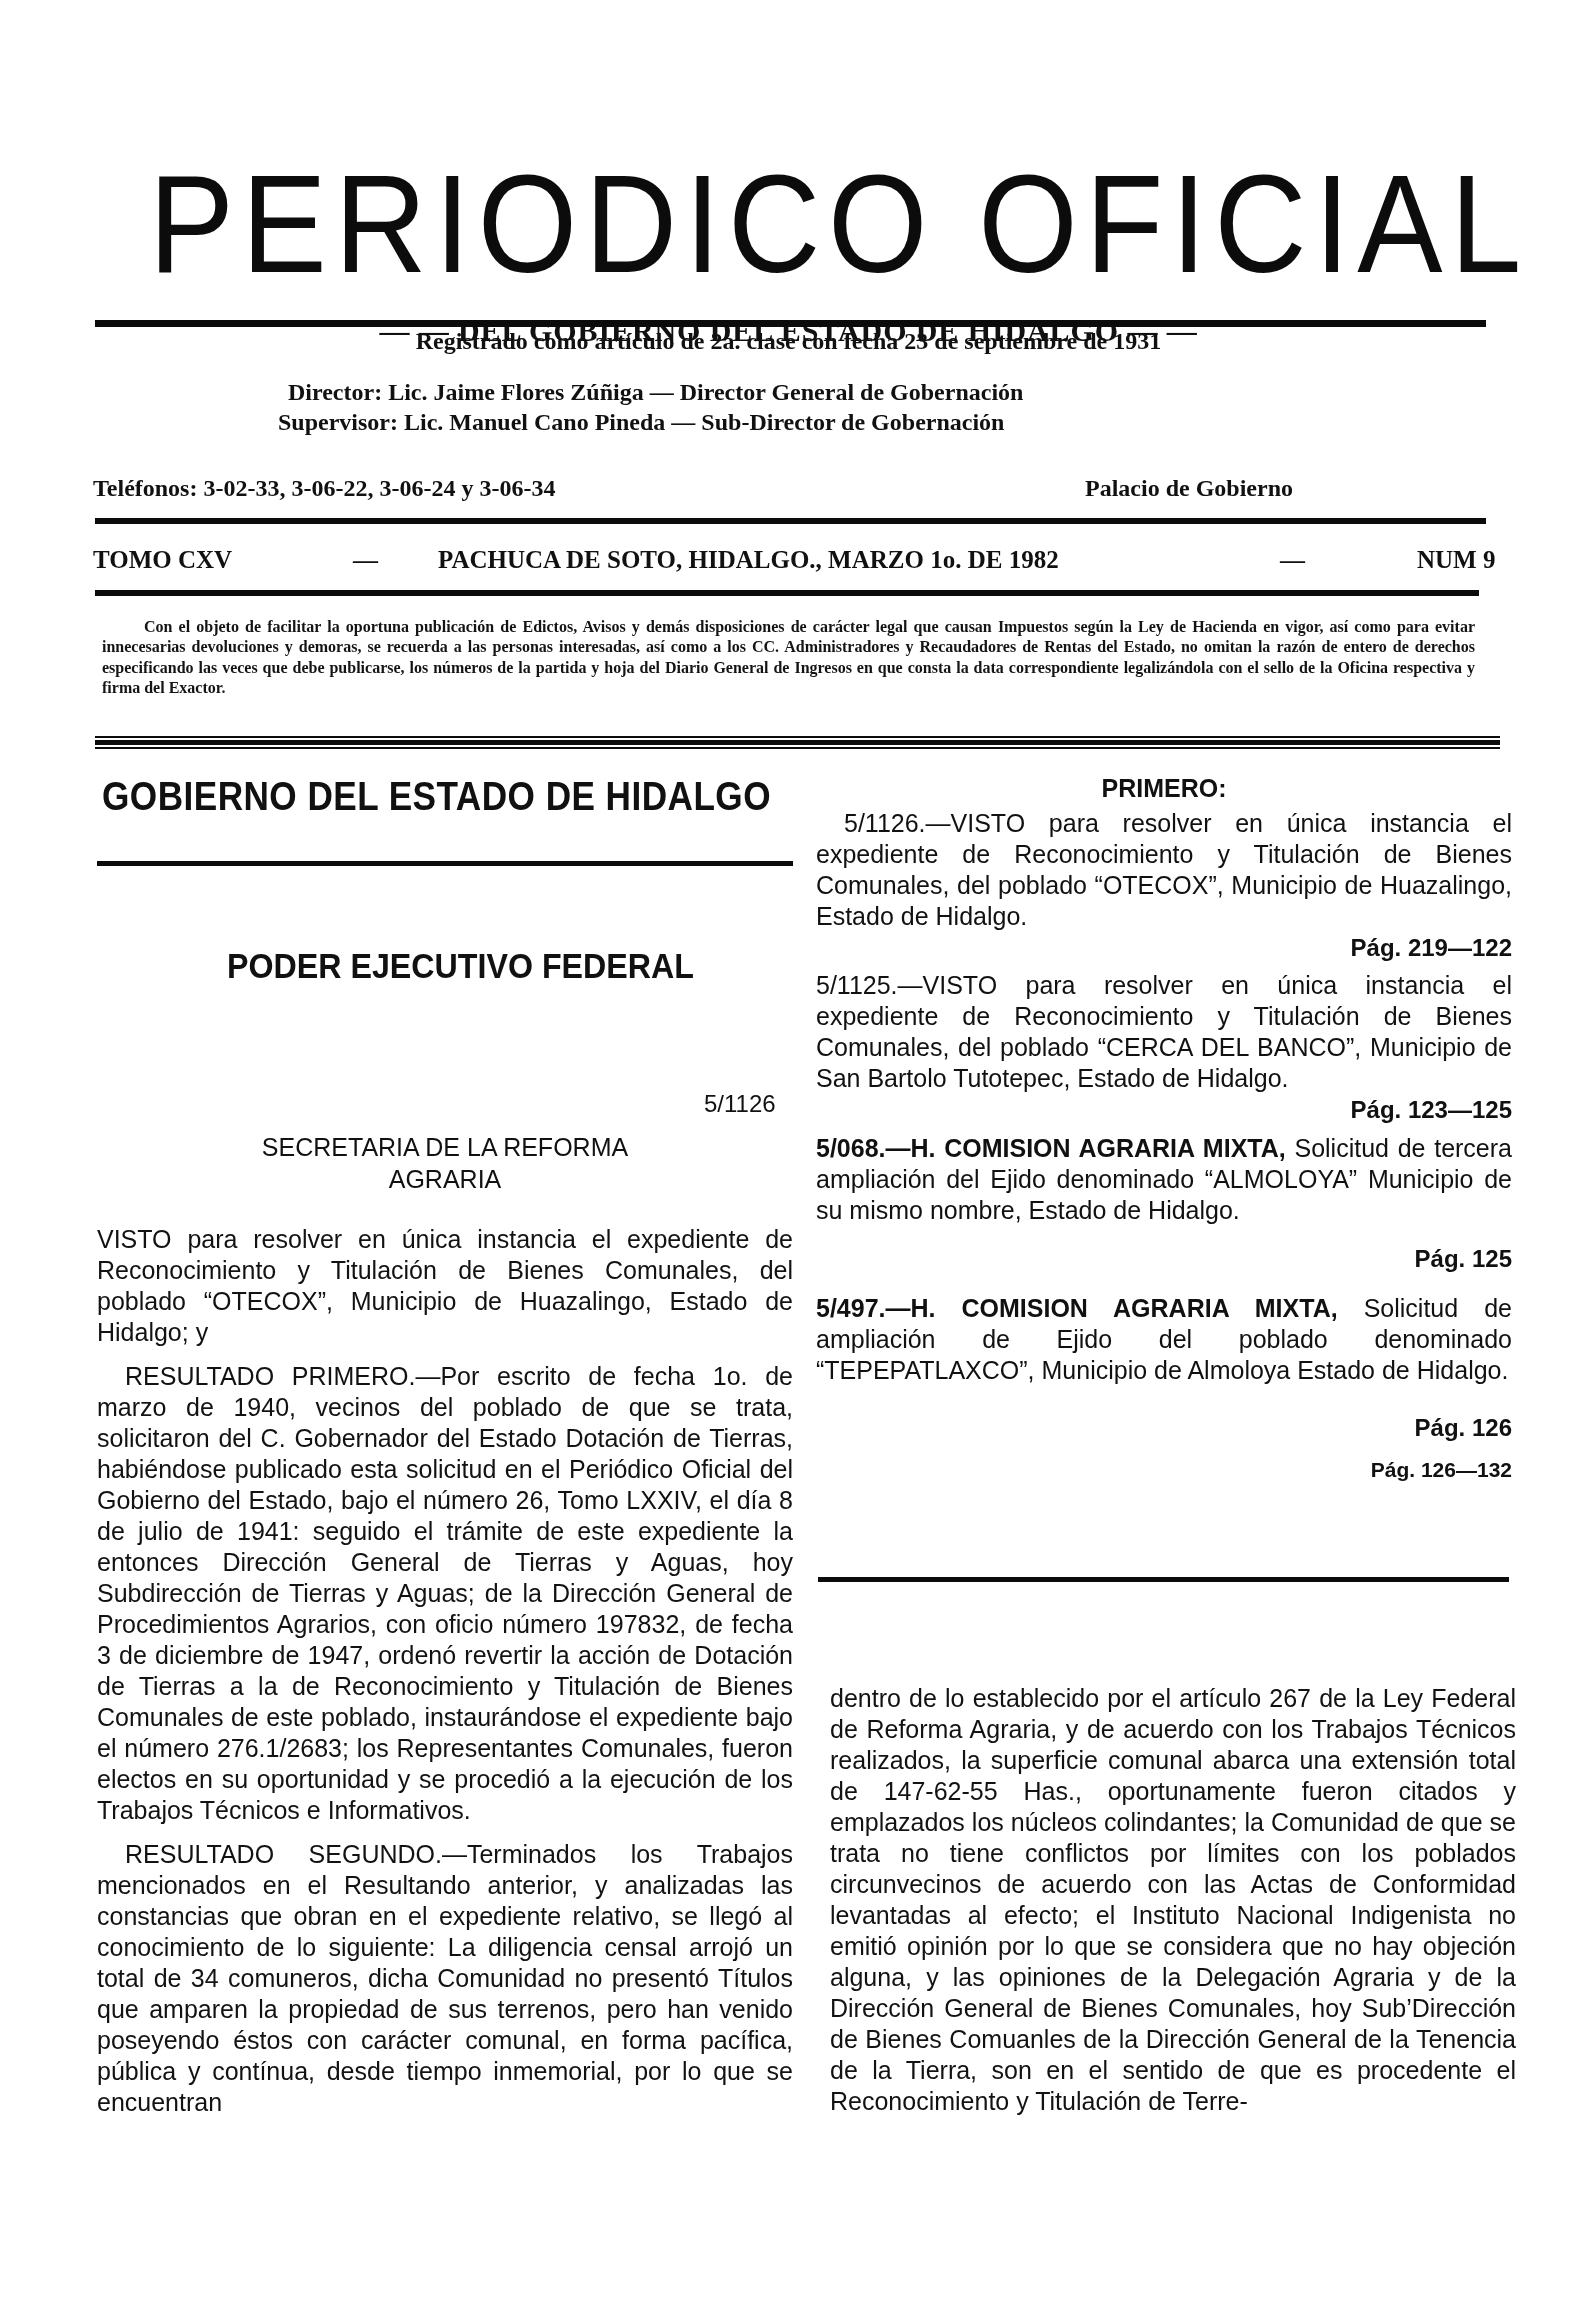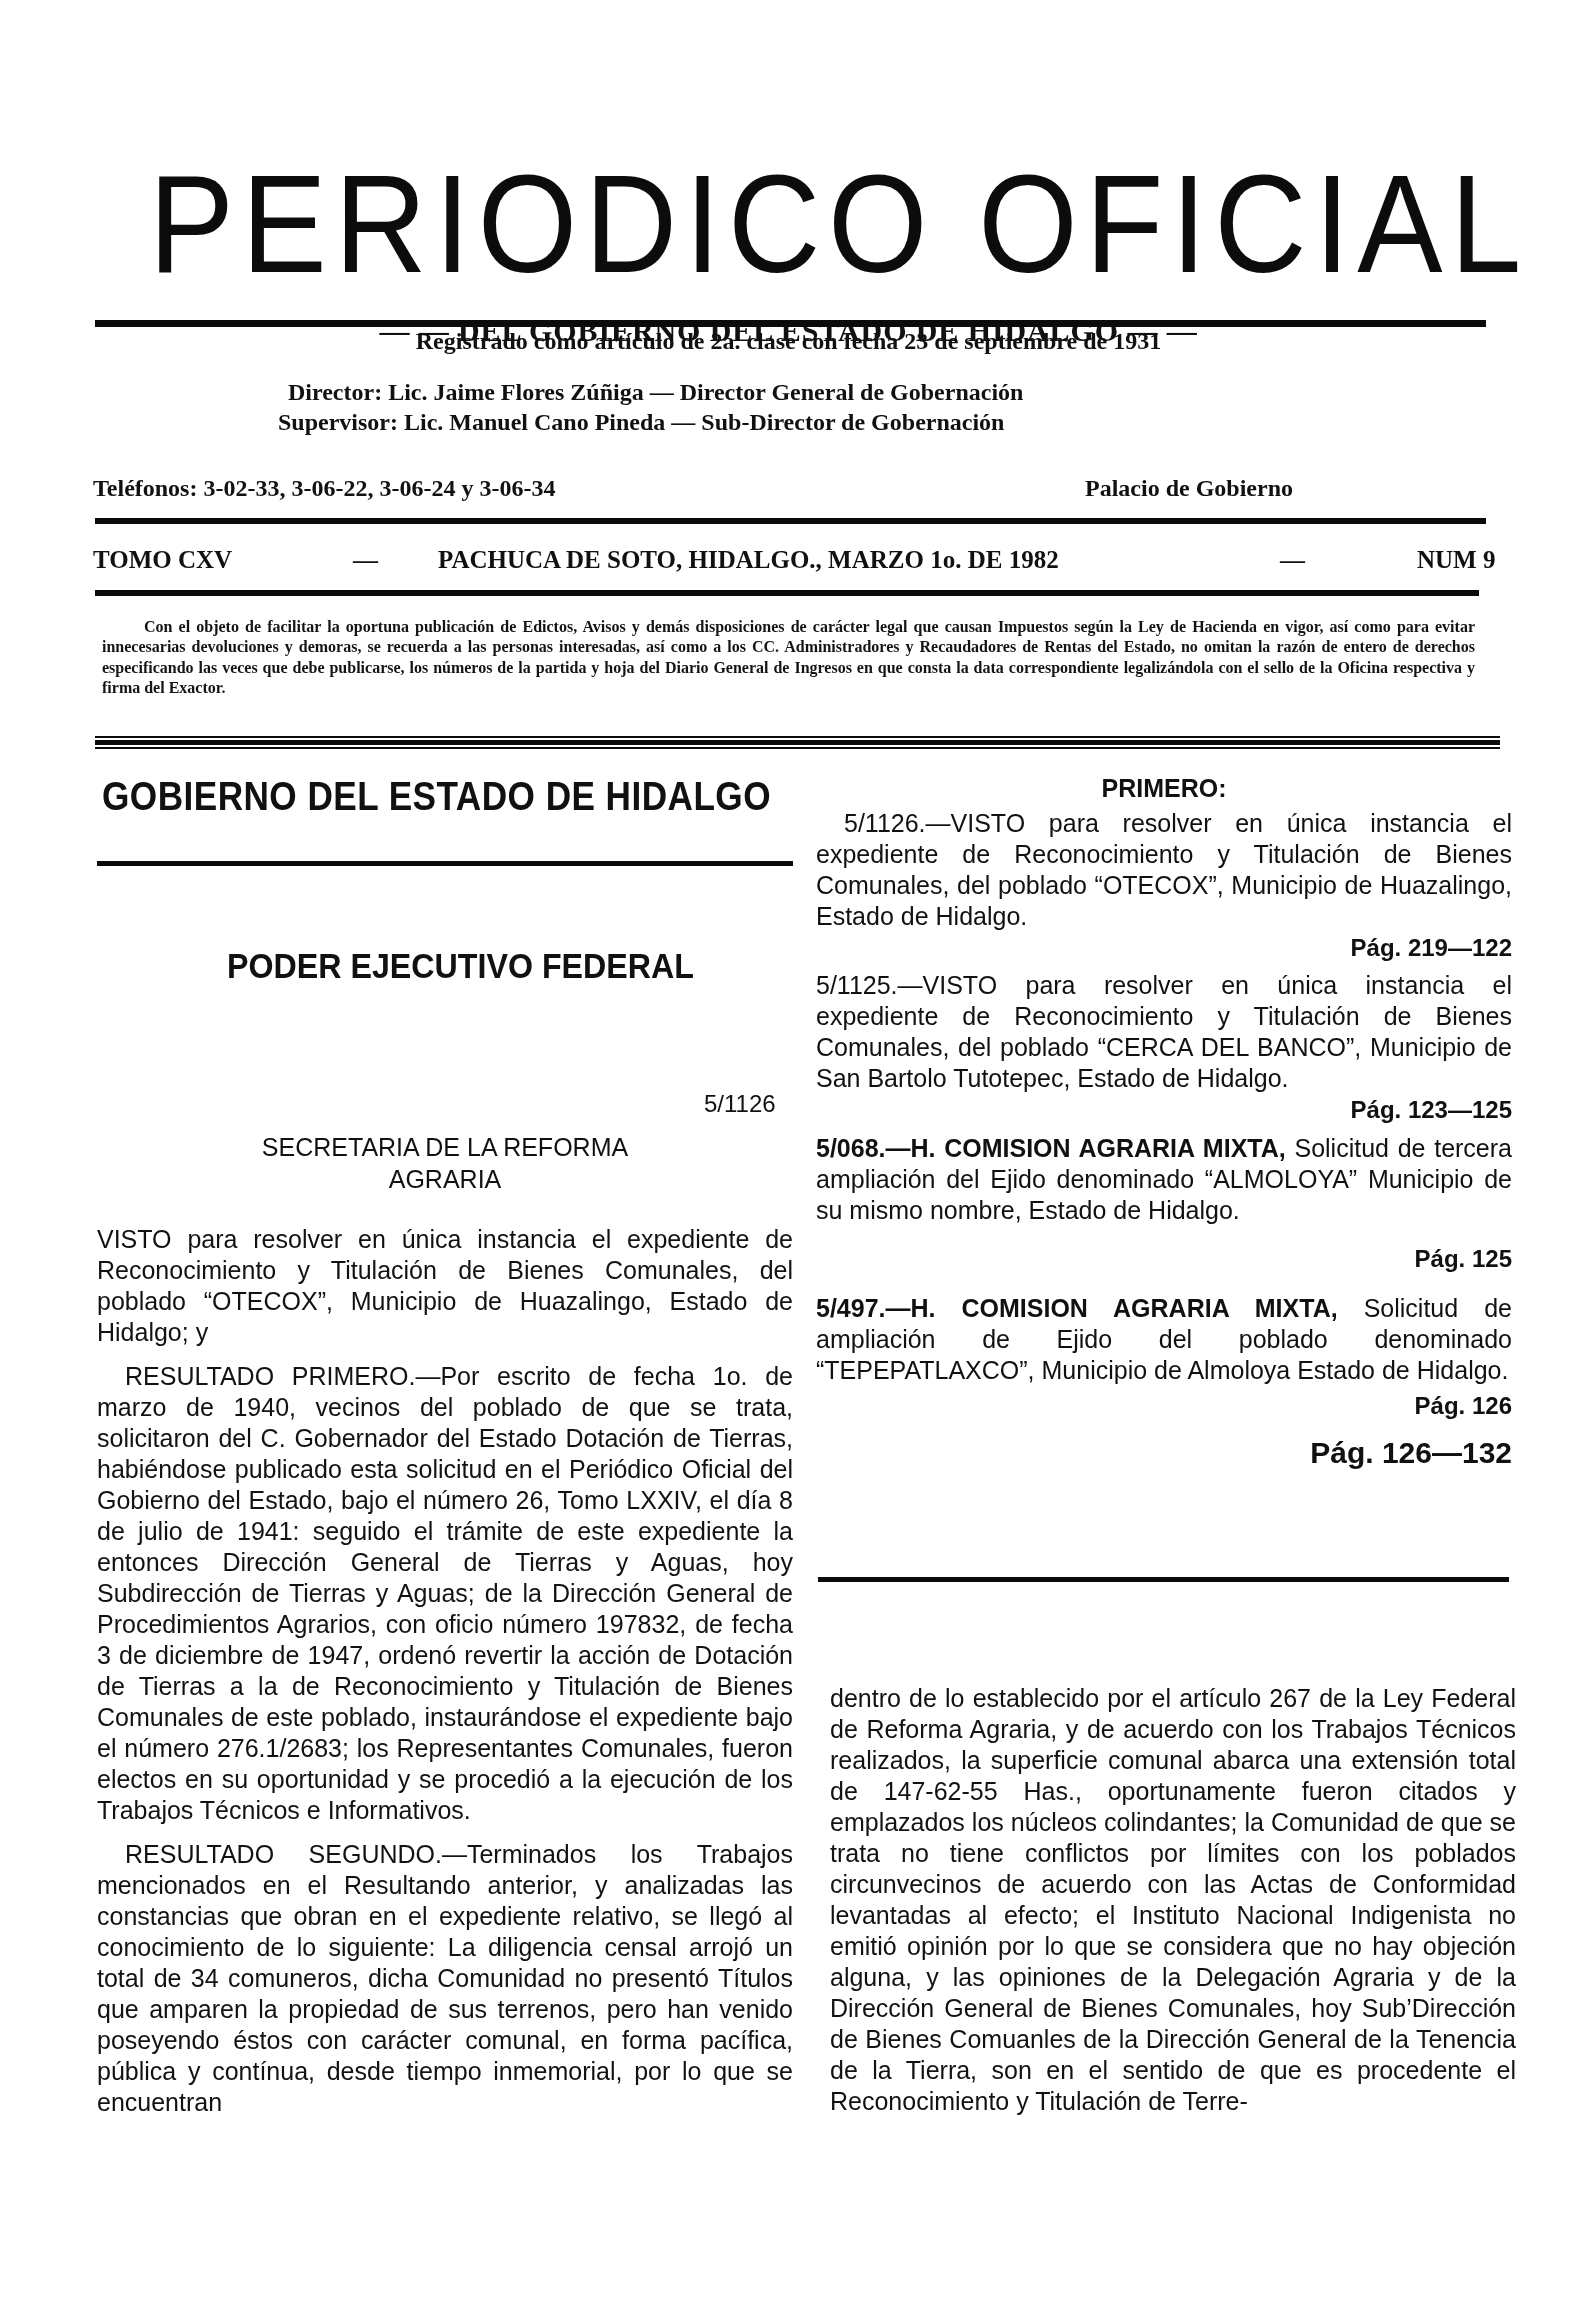--- a/index.html
+++ b/index.html
@@ -47,21 +47,21 @@
   .left-body { position: absolute; left: 0; top: 473px; width: 696px; }
   .left-body p { margin-bottom: 13px; }
   .indent { text-indent: 28px; }
 
   .sumario-title { text-align: center; font-weight: 700; font-size: 25px; margin-top: 23px; margin-bottom: 4.6px; }
   .sum-item { font-size: 25px; line-height: 31px; text-align: justify; }
   .sum-page { text-align: right; font-weight: 700; font-size: 24px; line-height: 32px; margin-bottom: 6.5px; }
   .b { font-weight: 700; }
 
   .avisos-title { text-align: center; font-weight: 700; font-size: 25px; margin-top: 60px; }
-  .avisos-page { text-align: right; font-weight: 700; font-size: 30px; margin-top: 14px; }
+  .avisos-page { text-align: right; font-weight: 700; font-size: 21px; margin-top: 14px; }
 
   .right-body { position: absolute; left: 830px; top: 1683px; width: 686px; }
 </style>
 </head>
 <body>
 
 <header class="masthead">
   <div class="mast-title">PERIODICO OFICIAL</div>
   <div class="mast-sub">— — DEL GOBIERNO DEL ESTADO DE HIDALGO — —</div>
 </header>
@@ -123,21 +123,21 @@
   <div>
     <p class="sum-item"><span class="b"></span><span>5/1125.—VISTO para resolver en única instancia el expediente de Reconocimiento y Titulación de Bienes Comunales, del poblado “CERCA DEL BANCO”, Municipio de San Bartolo Tutotepec, Estado de Hidalgo.</span></p>
     <div class="sum-page">Pág. 123—125</div>
   </div>
   <div>
     <p class="sum-item"><span class="b">5/068.—H. COMISION AGRARIA MIXTA,</span><span> Solicitud de tercera ampliación del Ejido denominado “ALMOLOYA” Municipio de su mismo nombre, Estado de Hidalgo.</span></p>
     <div class="sum-page" style="margin-top:17px;">Pág. 125</div>
   </div>
   <div style="margin-top:18.5px;">
     <p class="sum-item"><span class="b">5/497.—H. COMISION AGRARIA MIXTA,</span><span> Solicitud de ampliación de Ejido del poblado denominado “TEPEPATLAXCO”, Municipio de Almoloya Estado de Hidalgo.</span></p>
-    <div class="sum-page" style="margin-top:4px;">Pág. 126</div>
+    <div class="sum-page" style="margin-top:26px;">Pág. 126</div>
   </div>
 
   <div class="avisos-page">Pág. 126—132</div>
 </section>
 
 <div class="rule" style="left:818px; top:1577px; width:691px; height:4.6px;"></div>
 
 <p class="right-body body-text">dentro de lo establecido por el artículo 267 de la Ley Federal de Reforma Agraria, y de acuerdo con los Trabajos Técnicos realizados, la superficie comunal abarca una extensión total de 147-62-55 Has., oportunamente fueron citados y emplazados los núcleos colindantes; la Comunidad de que se trata no tiene conflictos por límites con los poblados circunvecinos de acuerdo con las Actas de Conformidad levantadas al efecto; el Instituto Nacional Indigenista no emitió opinión por lo que se considera que no hay objeción alguna, y las opiniones de la Delegación Agraria y de la Dirección General de Bienes Comunales, hoy Sub’Dirección de Bienes Comuanles de la Dirección General de la Tenencia de la Tierra, son en el sentido de que es procedente el Reconocimiento y Titulación de Terre-</p>
 
 

